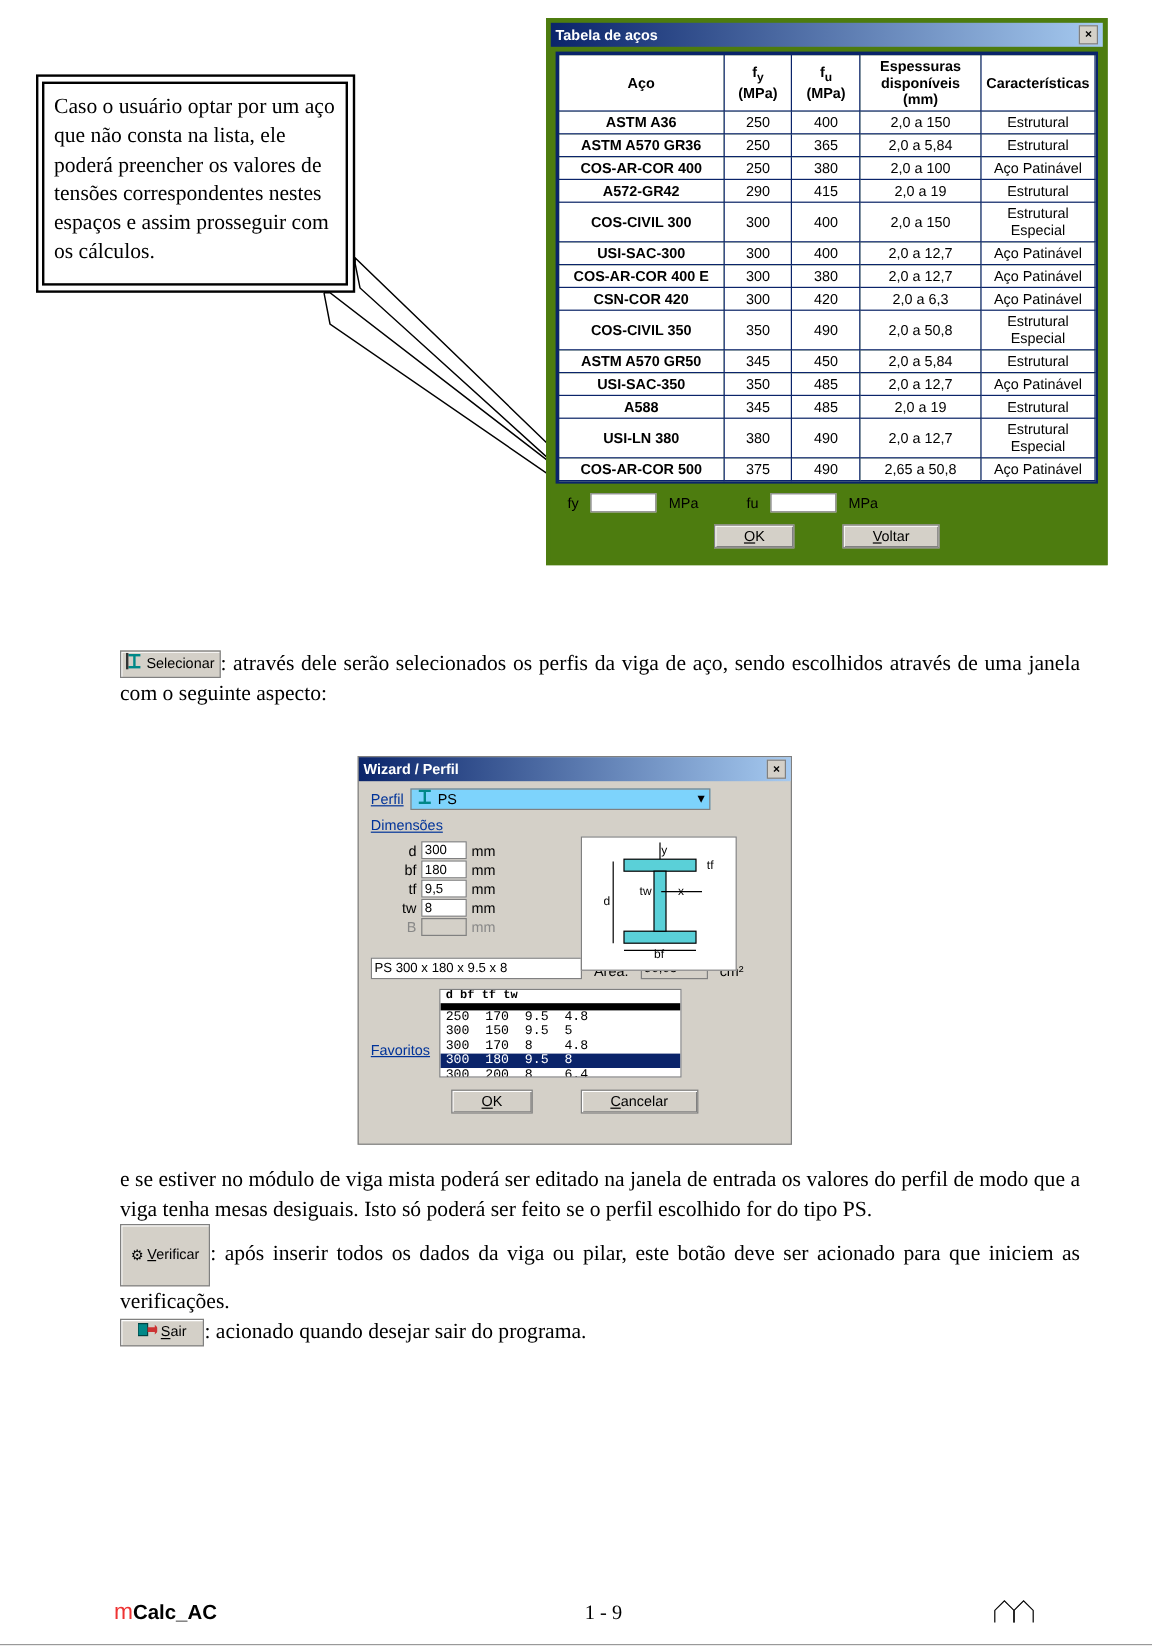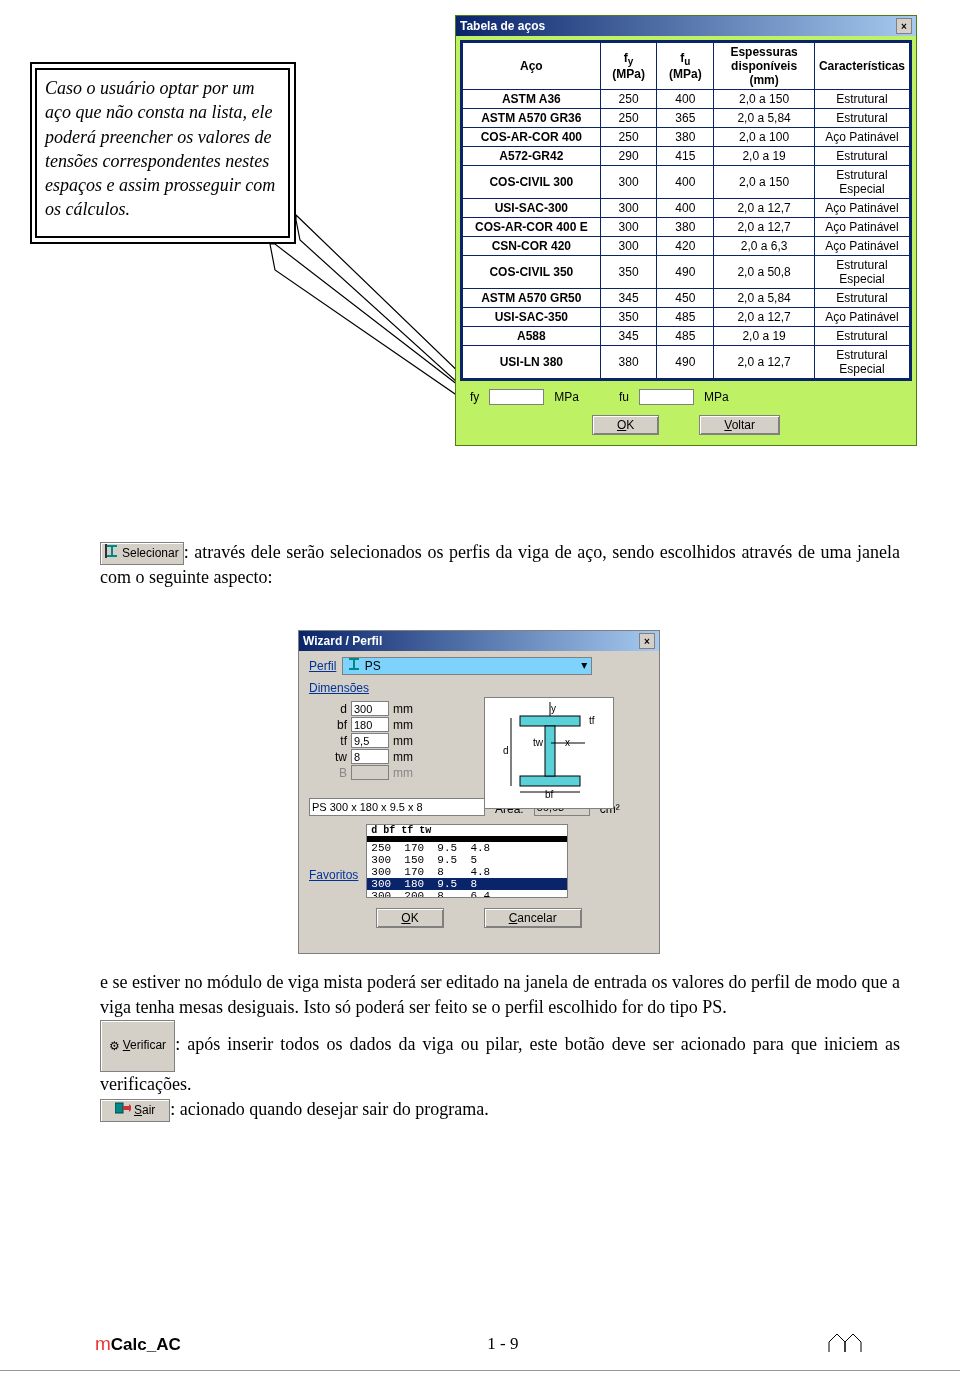--- a/index.html
+++ b/index.html
@@ -1,19 +1,19 @@
 <!DOCTYPE html>
 <html><head>
 <meta charset="utf-8">
 <style>
   body{margin:0;font-family:"Times New Roman",serif;font-size:16px;background:#fff;color:#000;width:960px}
   .page{position:relative;width:960px;height:1377px}
-  .callout-box{position:absolute;left:35px;top:68px;width:255px;height:170px;border:2px solid #000;padding:6px 8px;font-style:italic;font-size:18px;line-height:1.35;box-sizing:border-box}
+  .callout-box{position:absolute;left:35px;top:68px;width:255px;height:170px;border:2px solid #000;padding:6px 8px;font-size:18px;line-height:1.35;box-sizing:border-box}
   .callout-outer{position:absolute;left:30px;top:62px;width:266px;height:182px;border:2px solid #000;box-sizing:border-box}
-  .steel-win{position:absolute;left:455px;top:15px;width:460px;border:1px solid #4d7c0f;background:#bef264;font-family:Arial,sans-serif;font-size:12px}
+  .steel-win{position:absolute;left:455px;top:15px;width:460px;border:4px solid #4d7c0f;background:#4d7c0f;font-family:Arial,sans-serif;font-size:12px}
   .titlebar{background:linear-gradient(to right,#0a246a,#a6caf0);color:#fff;font-weight:bold;padding:2px 4px;display:flex;justify-content:space-between;align-items:center;font-size:12px}
   .titlebar .x{background:#d4d0c8;color:#000;border:1px solid #808080;width:14px;height:14px;display:flex;align-items:center;justify-content:center;font-size:10px;font-weight:bold;font-family:Arial}
   .steel-table{margin:4px;border:2px solid #0a246a}
   .steel-table table{border-collapse:collapse;width:100%}
   .steel-table th,.steel-table td{border:1px solid #0a246a;padding:2px 4px;text-align:center;font-size:12px;background:#fff}
   .steel-table th{font-weight:bold;height:40px;vertical-align:middle}
   .steel-table td.name{font-weight:bold}
   .inputs-row{padding:4px 14px;display:flex;gap:10px;align-items:center}
   .winput{width:55px;height:16px;border:1px solid #808080;background:#fff;box-sizing:border-box}
   .btns-row{display:flex;justify-content:center;gap:40px;padding:6px 0 10px}
@@ -156,20 +156,27 @@
               <td>2,0 a 19</td>
               <td>Estrutural</td>
             </tr>
             <tr>
               <td class="name">USI-LN 380</td>
               <td>380</td>
               <td>490</td>
               <td>2,0 a 12,7</td>
               <td>Estrutural Especial</td>
             </tr>
+            <tr>
+              <td class="name">COS-AR-COR 500</td>
+              <td>375</td>
+              <td>490</td>
+              <td>2,65 a 50,8</td>
+              <td>Aço Patinável</td>
+            </tr>
           </tbody>
       </table>
     </div>
     <div class="inputs-row">
       <span>fy</span>
       <span class="winput"></span>
       <span>MPa</span>
       <span style="width:20px"></span>
       <span>fu</span>
       <span class="winput"></span>

